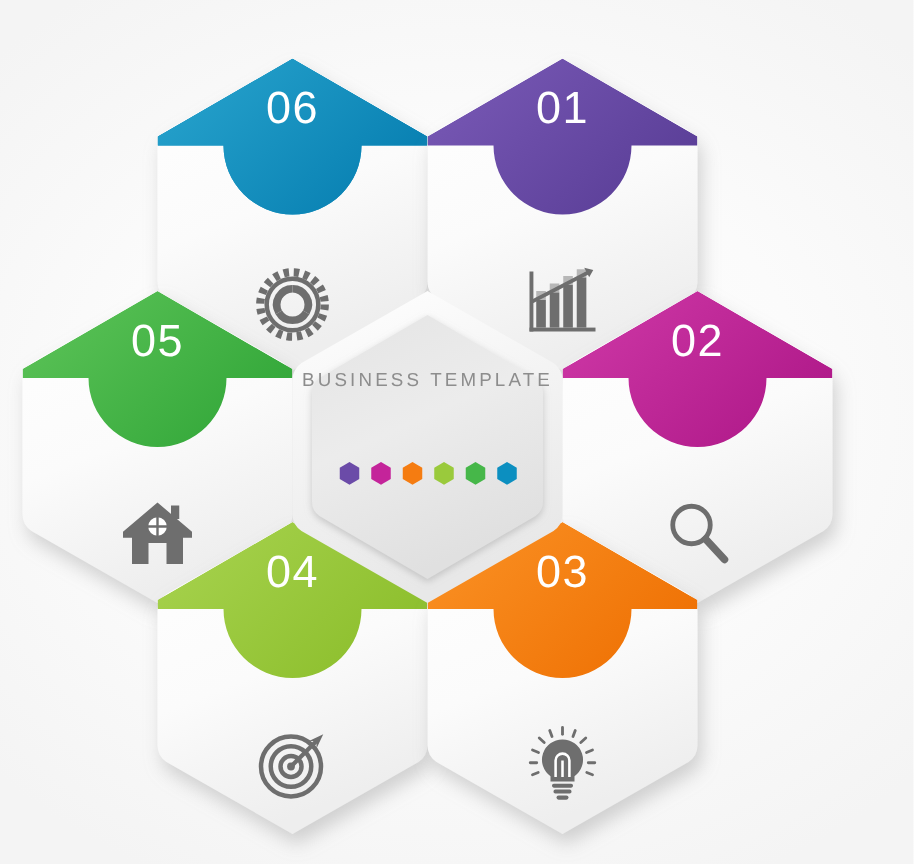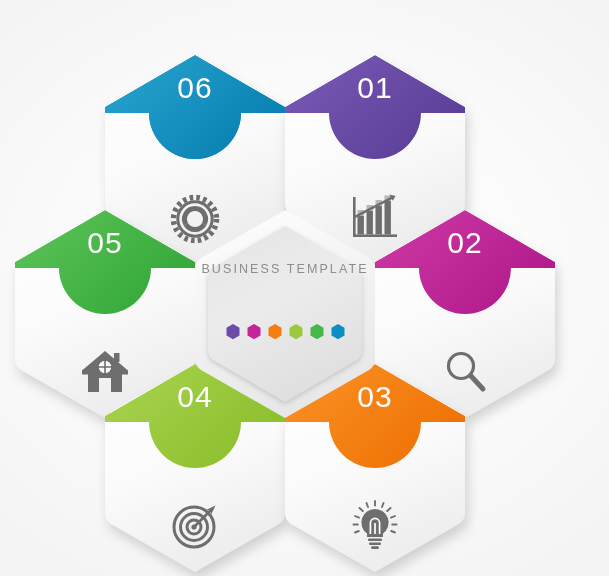--- a/index.html
+++ b/index.html
@@ -12,21 +12,21 @@
     height: 576px;
     position: relative;
     overflow: hidden;
     font-family: "Liberation Sans", sans-serif;
     background: radial-gradient(ellipse 70% 60% at 50% 48%, #ffffff 0%, #fbfbfb 55%, #f4f4f4 100%);
   }
 
   #infographic {
     position: absolute;
     left: 0;
-    top: 16px;
+    top: 0;
     width: 609px;
     height: 428px;
   }
 
   #infographic svg {
     display: block;
     width: 609px;
     height: 576px;
   }
 

